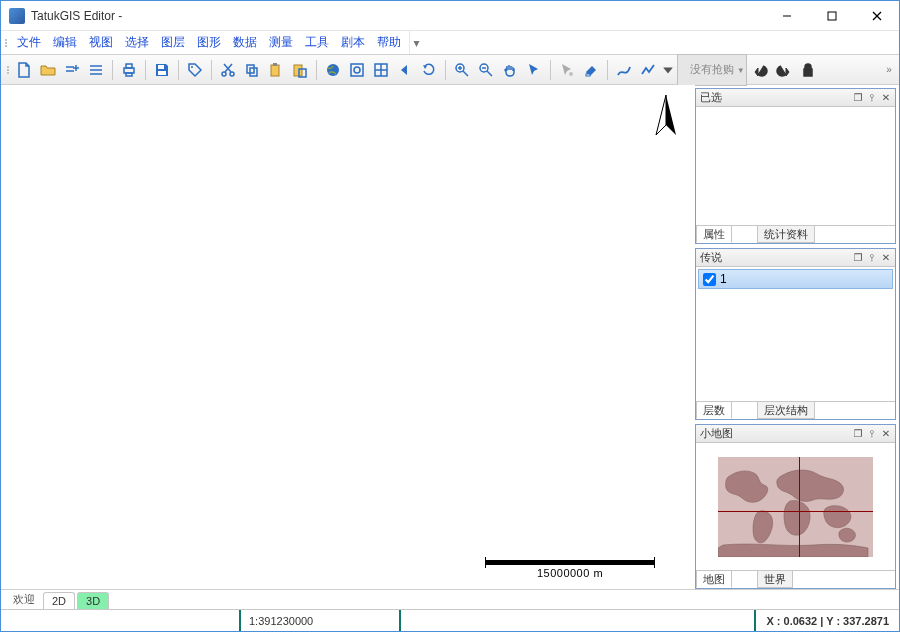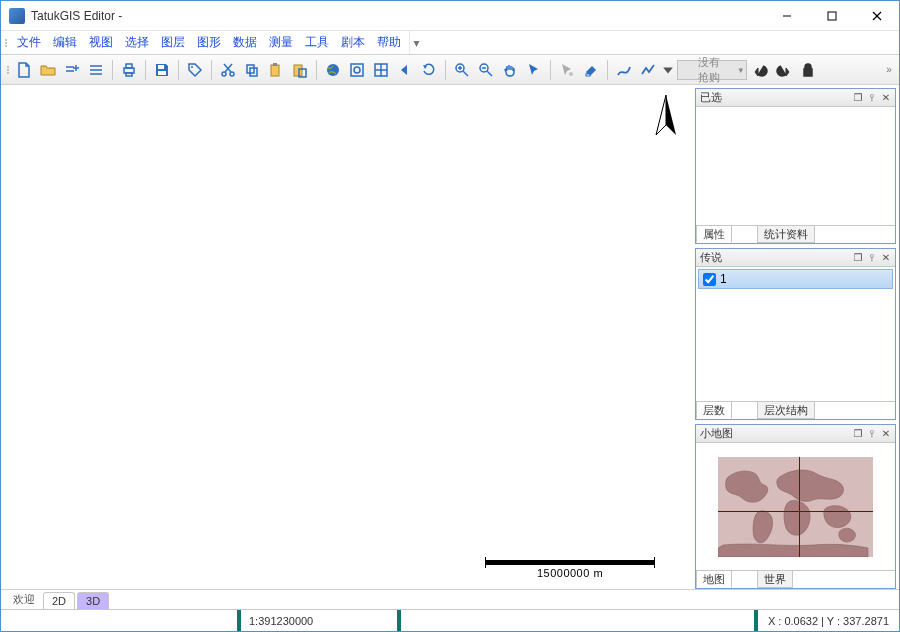--- a/index.html
+++ b/index.html
@@ -19,21 +19,21 @@
   .menubar .overflow { width: 14px; display:flex; align-items:center; justify-content:center; color:#777; border-left:1px solid #e8e8e8; margin-left:2px;}
 
   
   .toolbar { height: 30px; display: flex; align-items: center; border-bottom: 1px solid #d0d0d0; background: linear-gradient(#fbfbfb,#ececec); padding: 0 4px; gap: 2px; }
   .toolbar .grip { width:6px; height:100%; display:flex; flex-direction:column; justify-content:center; gap:1px;}
   .toolbar .grip span{display:block;width:2px;height:2px;background:#b0b0b0;border-radius:50%;margin-left:2px;}
   .tbtn { width: 22px; height: 22px; display: flex; align-items: center; justify-content: center; border: 1px solid transparent; border-radius: 3px; }
   .tbtn svg { width: 16px; height: 16px; }
   .tsep { width: 1px; height: 20px; background: #c8c8c8; margin: 0 3px; }
   .tbtn.dark svg *{stroke:#333; fill:#333;}
-  .tcombo { width:70px; height:20px; background:#e6e6e6; border:1px solid #c0c0c0; display:flex; align-items:center; padding:0 20px; color:#888; font-size:11px; position:relative;}
+  .tcombo { width:70px; height:32px; background:#e6e6e6; border:1px solid #c0c0c0; display:flex; align-items:center; padding:0 12px; color:#888; font-size:11px; position:relative;text-align:right;}
   .tcombo::after{content:"▾"; position:absolute; right:3px; color:#888; font-size:9px;}
   .toolbar .spacer { flex:1; }
   .toolbar .overflow-arrow { width:12px; color:#777; font-size:10px; display:flex; align-items:center; justify-content:center;}
 
   
   .main { flex: 1; display: flex; overflow: hidden; }
   .mapview { flex: 1; position: relative; background: #fff; }
   .compass { position: absolute; top: 8px; right: 12px; }
   .scalebar { position: absolute; bottom: 10px; right: 40px; text-align: center; margin-top: 36px; }
   .scalebar .bar { width: 170px; height: 5px; background:#000; margin-bottom:2px; position:relative;}
@@ -60,27 +60,27 @@
 
   .minimap-body { display:flex; align-items:center; justify-content:center; padding:6px; height:118px;}
   .minimap-img { width:155px; height:100px; background:#d7bcbc; position:relative; overflow:hidden;}
   .minimap-img svg{width:100%;height:100%;}
   .minimap-img .cross-h{position:absolute;left:0;right:0;top:54%;height:1px;background:#8b0000;}
   .minimap-img .cross-v{position:absolute;top:0;bottom:0;left:52%;width:1px;background:#8b0000;}
 
   
   .btabs { height:20px; display:flex; align-items:flex-end; padding-left:6px; gap:2px; border-top:1px solid #d0d0d0;}
   .btabs .lbl{ padding:2px 6px; font-size:11px; color:#555;}
-  .btabs .btab { padding:2px 8px; font-size:11px; color:#333; border:1px solid #c6c6c6; border-bottom:none; background:#c4b5fd; border-radius:3px 3px 0 0;}
+  .btabs .btab { padding:2px 8px; font-size:11px; color:#333; border:1px solid #c6c6c6; border-bottom:none; background:#86efac; border-radius:3px 3px 0 0;}
   .btabs .btab.active{ background:#fff; }
 
   .status { height: 22px; border-top:1px solid #c8c8c8; display:flex; align-items:center; font-size:11px; color:#333;}
-  .status .cell { padding:0 8px; border-right:4px solid #0f766e; height:100%; display:flex; align-items:center;}
+  .status .cell { padding:0 8px; border-right:2px solid #0f766e; height:100%; display:flex; align-items:center;}
   .status .stretch { flex:1; }
-  .status .coords { padding:0 10px;}
+  .status .coords { padding:0 10px;font-weight:bold;}
 
   
   .ic-b { stroke:#2d6fc4; fill:none; stroke-width:1.5; }
   .ic-bf { fill:#2d6fc4; }
   .ic-y { fill:#f3c759; stroke:#a8822a; stroke-width:1;}
 
 </style>
 </head>
 <body>
 

